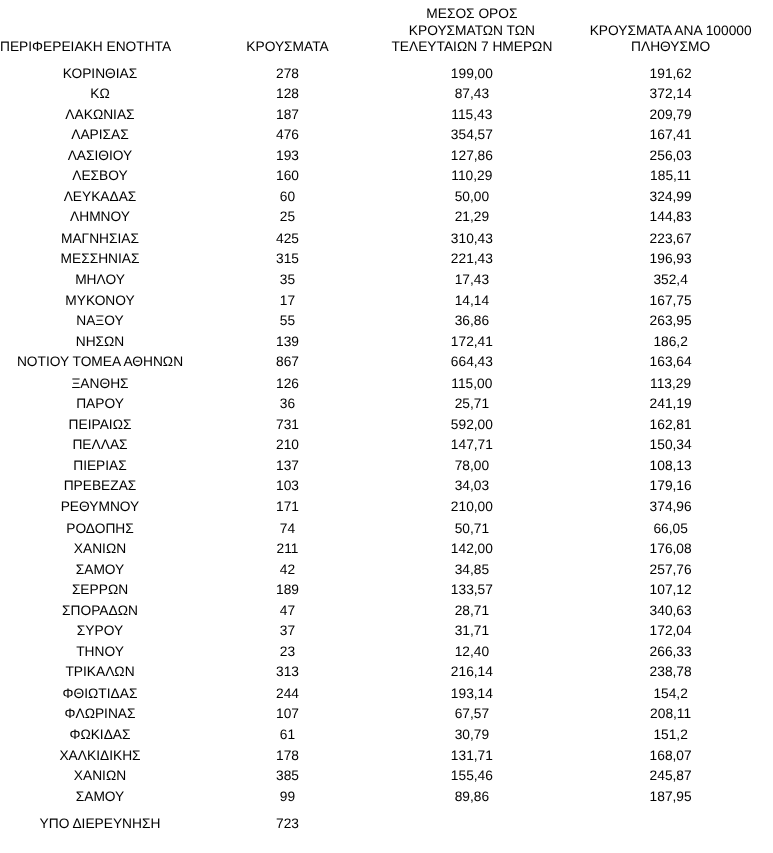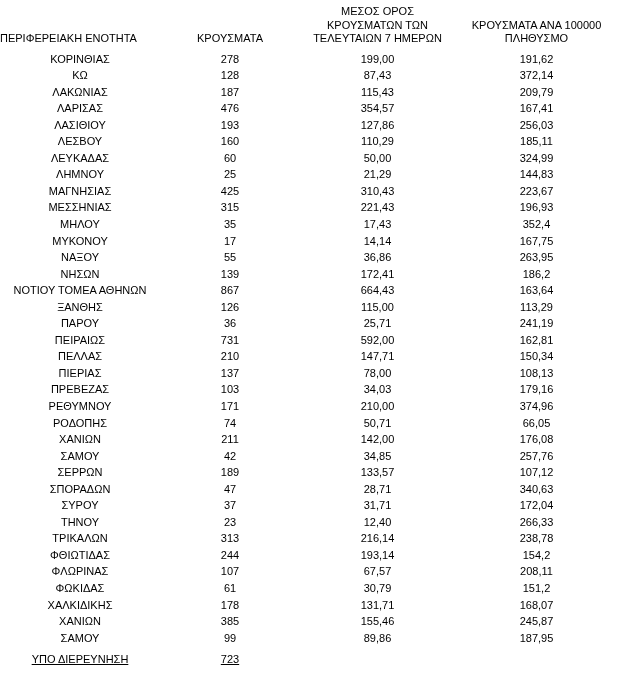--- a/index.html
+++ b/index.html
@@ -44,21 +44,20 @@
     padding: 0;
     white-space: nowrap;
     overflow: hidden;
   }
   .w0 { width: 160px; }
   .w1 { width: 140px; }
   .w2 { width: 155px; }
   .w3 { width: 163px; }
   tbody tr:last-child td {
     padding-top: 5px;
-    text-decoration: underline;
   }
 </style>
 </head>
 <body>
 
 <div class="doc">
   <table class="stats">
     <thead>
       <tr>
         <th class="col0 w0">ΠΕΡΙΦΕΡΕΙΑΚΗ ΕΝΟΤΗΤΑ</th>

